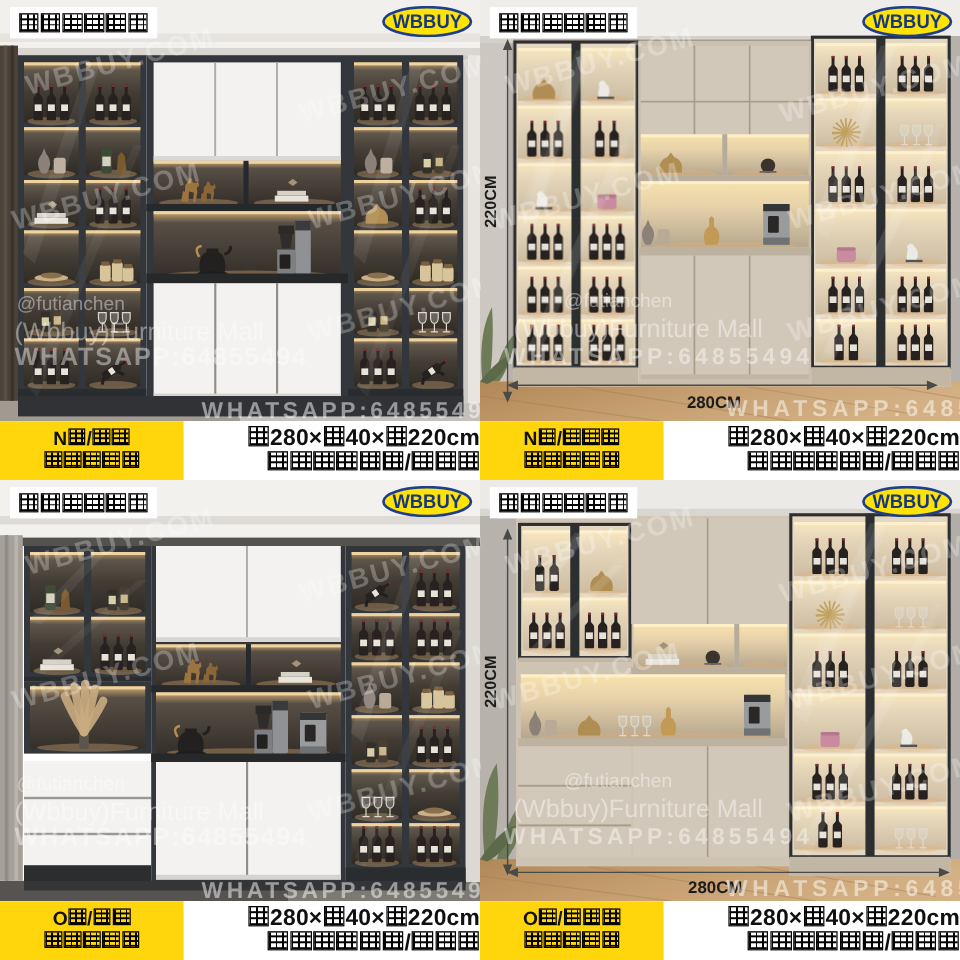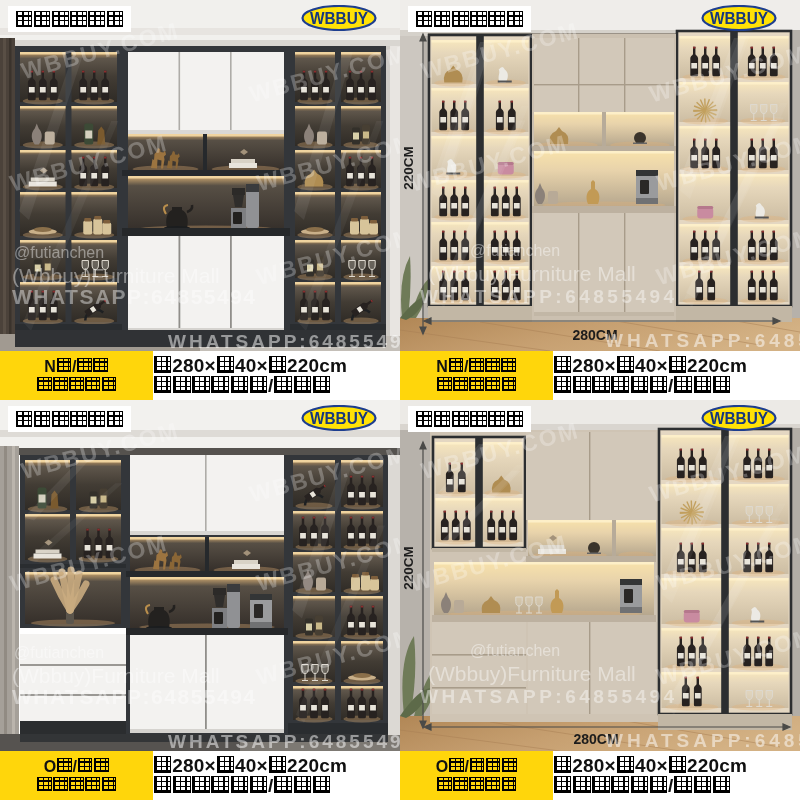--- a/index.html
+++ b/index.html
@@ -1,19 +1,19 @@
 <!DOCTYPE html>
 <html><head><meta charset="utf-8"><style>
 body{margin:0;width:800px;height:800px;font-family:"Liberation Sans",sans-serif;background:#fff;position:relative;overflow:hidden}
 .quad{position:absolute;width:400px;height:400px;overflow:hidden}
 .band{position:absolute;left:0;top:351px;width:400px;height:49px;background:#fff;display:flex}
 .ybox{width:155px;background:#ffd60b;color:#111;display:flex;flex-direction:column;justify-content:center;align-items:center;font-weight:bold;font-size:16px;line-height:19px}
-.wbox{width:250px;color:#101010;display:flex;flex-direction:column;justify-content:center;align-items:flex-start;font-size:19px;line-height:19.5px;font-weight:bold;letter-spacing:.2px}
+.wbox{width:250px;color:#101010;display:flex;flex-direction:column;justify-content:center;align-items:flex-end;font-size:19px;line-height:19.5px;font-weight:bold;letter-spacing:.2px}
 .ship{position:absolute;left:8px;top:6px;background:#fff;color:#000;padding:5px 7px;font-size:18px;font-weight:bold;display:flex;align-items:center}
-.logo{position:absolute;right:23px;top:5px}
+.logo{position:absolute;right:6px;top:5px}
 .g{display:inline-block;width:.92em;height:.88em;margin:0 .045em;border:.085em solid #000;box-sizing:border-box;vertical-align:-.06em;background:repeating-linear-gradient(0deg,#000 0,#000 .08em,rgba(0,0,0,0) .08em,rgba(0,0,0,0) .26em),repeating-linear-gradient(90deg,#000 0,#000 .08em,rgba(0,0,0,0) .08em,rgba(0,0,0,0) .3em)}
 
 </style></head><body>
 <svg width="0" height="0" style="position:absolute">
 <defs>
 <linearGradient id="gd" x1="0" y1="0" x2="0" y2="1">
 <stop offset="0" stop-color="#c29a63"></stop>
         <stop offset=".13" stop-color="#5f564b"></stop>
 <stop offset=".5" stop-color="#423c34"></stop>
         <stop offset="1" stop-color="#2f2b26"></stop>

